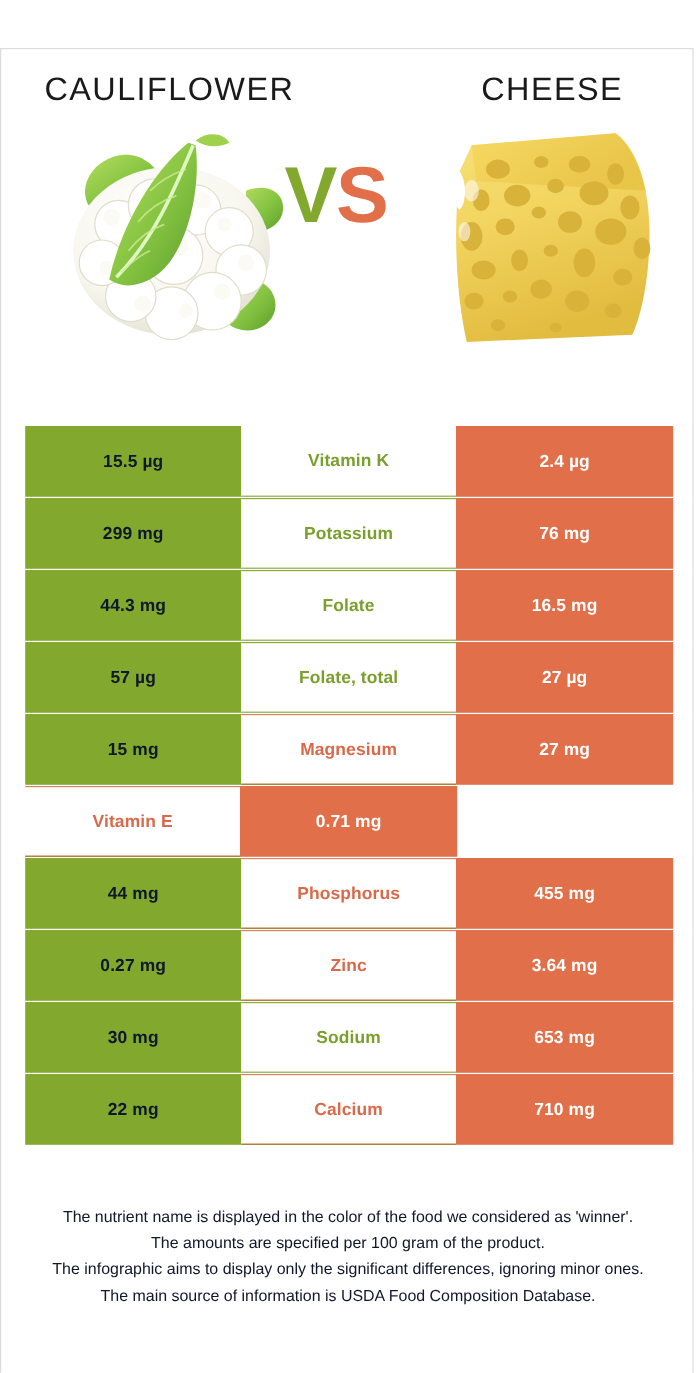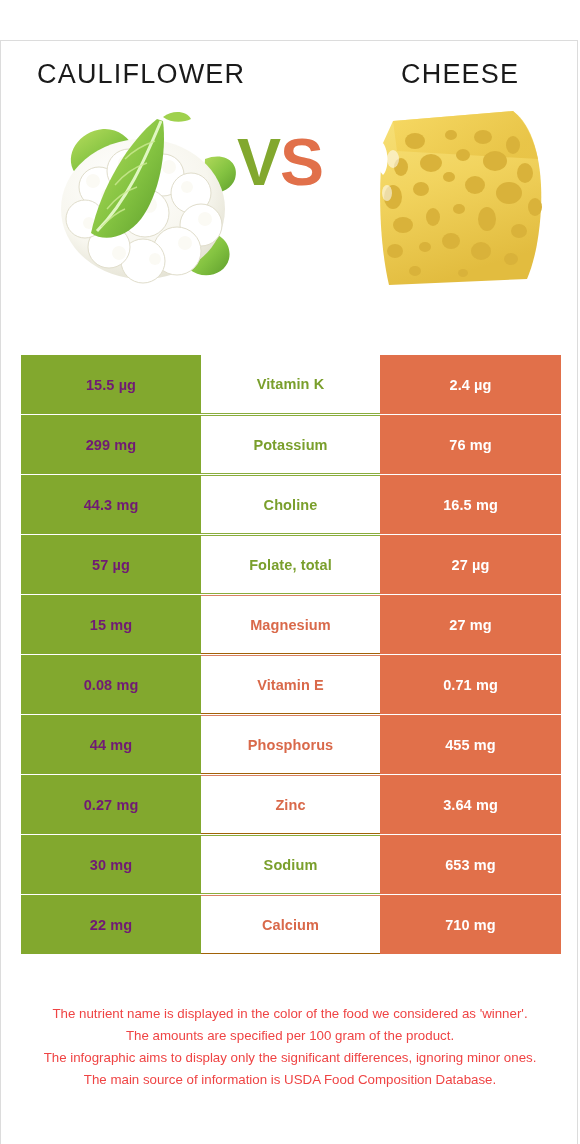--- a/index.html
+++ b/index.html
@@ -89,21 +89,21 @@
     align-items: center;
     justify-content: center;
     box-sizing: border-box;
     font-size: 14.5px;
     font-weight: 600;
     letter-spacing: 0.1px;
   }
   .cell-left {
     width: 180px;
     background: #82a82e;
-    color: #701a75;
+    color: #0f172a;
   }
   .cell-right {
     width: 181px;
     background: #e1704a;
     color: #ffffff;
   }
   .cell-mid {
     width: 179px;
     background: #ffffff;
     font-size: 14.5px;
@@ -123,21 +123,21 @@
 
   
   .footer {
     position: absolute;
     left: 0;
     top: 962px;
     width: 578px;
     text-align: center;
     font-size: 13.3px;
     line-height: 22px;
-    color: #ef4444;
+    color: #0f172a;
     padding: 0 14px;
     box-sizing: border-box;
   }
   .footer p { margin: 0; }
 </style>
 </head>
 <body>
 
 <div id="page">
 
@@ -271,35 +271,34 @@
         <div class="cell cell-mid win-green">Vitamin K</div>
         <div class="cell cell-right">2.4 µg</div>
       </div>
       <div class="row">
         <div class="cell cell-left">299 mg</div>
         <div class="cell cell-mid win-green">Potassium</div>
         <div class="cell cell-right">76 mg</div>
       </div>
       <div class="row">
         <div class="cell cell-left">44.3 mg</div>
-        <div class="cell cell-mid win-green">Choline</div>
+        <div class="cell cell-mid win-green">Folate</div>
         <div class="cell cell-right">16.5 mg</div>
       </div>
       <div class="row">
         <div class="cell cell-left">57 µg</div>
         <div class="cell cell-mid win-green">Folate, total</div>
         <div class="cell cell-right">27 µg</div>
       </div>
       <div class="row">
         <div class="cell cell-left">15 mg</div>
         <div class="cell cell-mid win-orange">Magnesium</div>
         <div class="cell cell-right">27 mg</div>
       </div>
       <div class="row">
-        <div class="cell cell-left">0.08 mg</div>
         <div class="cell cell-mid win-orange">Vitamin E</div>
         <div class="cell cell-right">0.71 mg</div>
       </div>
       <div class="row">
         <div class="cell cell-left">44 mg</div>
         <div class="cell cell-mid win-orange">Phosphorus</div>
         <div class="cell cell-right">455 mg</div>
       </div>
       <div class="row">
         <div class="cell cell-left">0.27 mg</div>

